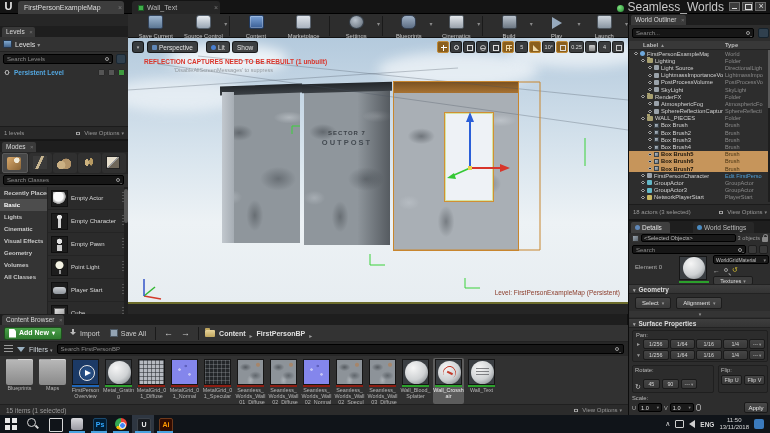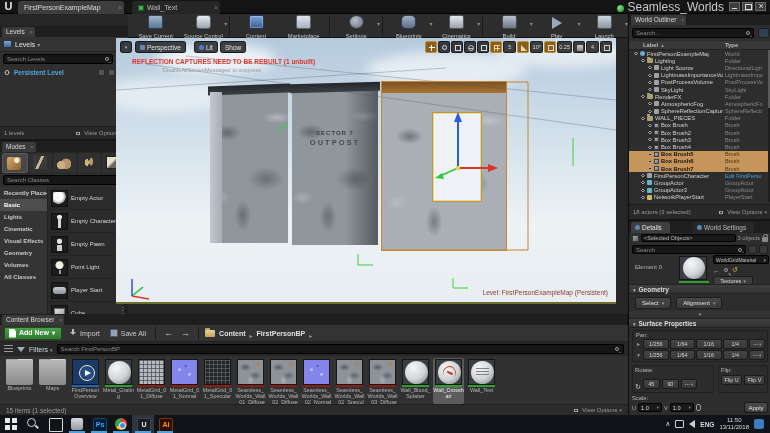--- a/index.html
+++ b/index.html
@@ -98,21 +98,21 @@
   .mi-0 b,.mi-6 b{background:radial-gradient(circle at 42% 35%,#fafafa 40%,#9a9a9a 62%,transparent 66%);}
   .mi-1 b{background:radial-gradient(circle at 50% 16%,#e8e8e8 2.2px,transparent 2.7px),linear-gradient(90deg,transparent 5px,#d5d5d5 5px 8px,transparent 8px);background-repeat:no-repeat;background-size:100% 100%,100% 9px;background-position:0 0,0 4px;}
   .mi-2 b{background:radial-gradient(circle at 50% 25%,#e2e2e2 2.4px,transparent 2.9px),linear-gradient(90deg,transparent 4px,#cfcfcf 4px 9px,transparent 9px);background-repeat:no-repeat;background-size:100% 100%,100% 6px;background-position:0 0,0 7px;}
   .mi-3 b{background:radial-gradient(circle at 50% 32%,#f4f2e4 3.4px,#8a8a7a 4px,transparent 4.4px),linear-gradient(90deg,transparent 5.5px,#9a9a9a 5.5px 7.5px,transparent 7.5px);background-repeat:no-repeat;background-size:100% 100%,100% 4px;background-position:0 0,0 9px;}
   .mi-4 b{background:linear-gradient(#c9cdd1,#8d939a);border-radius:3px;height:7px;top:4px;}
   .mi-5 b{background:linear-gradient(135deg,#e0e0e0,#9a9a9a);border:1px solid #666;width:9px;height:9px;left:2px;top:2px;}
   #modes-scroll{position:absolute;right:0px;top:0;width:4px;height:100%;background:#202020;}
   #modes-scroll b{position:absolute;left:0;top:2px;width:4px;height:34px;background:#565656;border-radius:2px;}
 
   
-  #viewport{position:absolute;left:116px;top:38px;width:500px;height:266px;background:linear-gradient(#b4cadd, #d9e5ee 45%, #edf2f5 70%, #e7edf1);overflow:hidden;border-bottom:2px solid #6d6d2c;}
+  #viewport{position:absolute;left:128px;top:38px;width:500px;height:266px;background:linear-gradient(#b4cadd, #d9e5ee 45%, #edf2f5 70%, #e7edf1);overflow:hidden;border-bottom:2px solid #6d6d2c;}
   .cloud{position:absolute;border-radius:50%;filter:blur(6px);background:rgba(255,255,255,.75);}
   .wall{position:absolute;background-color:#8f969c;background-image:
     radial-gradient(ellipse 22px 13px at 22% 28%, rgba(55,60,66,.5), transparent 62%),
     radial-gradient(ellipse 30px 20px at 72% 58%, rgba(62,68,74,.48), transparent 60%),
     radial-gradient(ellipse 14px 26px at 42% 82%, rgba(50,55,60,.42), transparent 60%),
     radial-gradient(ellipse 26px 10px at 86% 18%, rgba(208,213,218,.5), transparent 60%),
     radial-gradient(ellipse 18px 12px at 12% 70%, rgba(200,206,212,.4), transparent 60%);}
   .wall-top{position:absolute;background:linear-gradient(#23272b,#3a3f44);}
   #lwall-left{position:absolute;background:linear-gradient(90deg,#c2c8ce,#a6adb4);}
   #arch{position:absolute;left:206px;top:100px;width:46px;height:24px;background:#efefec;border-radius:24px 24px 0 0;}

